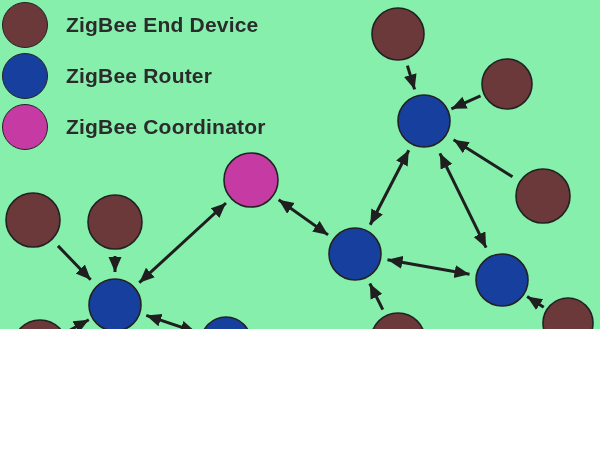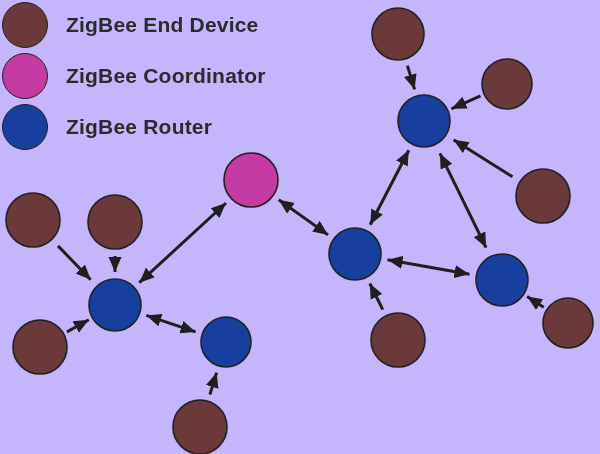--- a/index.html
+++ b/index.html
@@ -4,22 +4,22 @@
 <style>
   html, body {
     margin: 0;
     padding: 0;
     background: #ffffff;
     font-family: "Liberation Sans", sans-serif;
   }
   .stage {
     position: relative;
     width: 600px;
-    height: 454px;
-    background: #c4b5fd;
+    height: 329px;
+    background: #86efac;
     overflow: hidden;
   }
   .topology-svg {
     position: absolute;
     left: 0;
     top: 0;
     width: 600px;
     height: 454px;
   }
   .legend {
@@ -94,22 +94,22 @@
       <circle cx="398" cy="340" r="27" fill="#6b3939" stroke="#222222" stroke-width="1.6"></circle>
       <circle cx="568" cy="323" r="25" fill="#6b3939" stroke="#222222" stroke-width="1.6"></circle>
     </svg>
 
   <div class="legend">
     <div class="legend-item">
       <span class="legend-swatch" style="background: rgb(107, 57, 57);"></span>
       <span class="legend-label">ZigBee End Device</span>
     </div>
     <div class="legend-item">
+      <span class="legend-swatch" style="background: rgb(23, 64, 158);"></span>
+      <span class="legend-label">ZigBee Router</span>
+    </div>
+    <div class="legend-item">
       <span class="legend-swatch" style="background: rgb(198, 59, 163);"></span>
       <span class="legend-label">ZigBee Coordinator</span>
-    </div>
-    <div class="legend-item">
-      <span class="legend-swatch" style="background: rgb(23, 64, 158);"></span>
-      <span class="legend-label">ZigBee Router</span>
     </div>
   </div>
 
 </div>
 
 </body></html>

